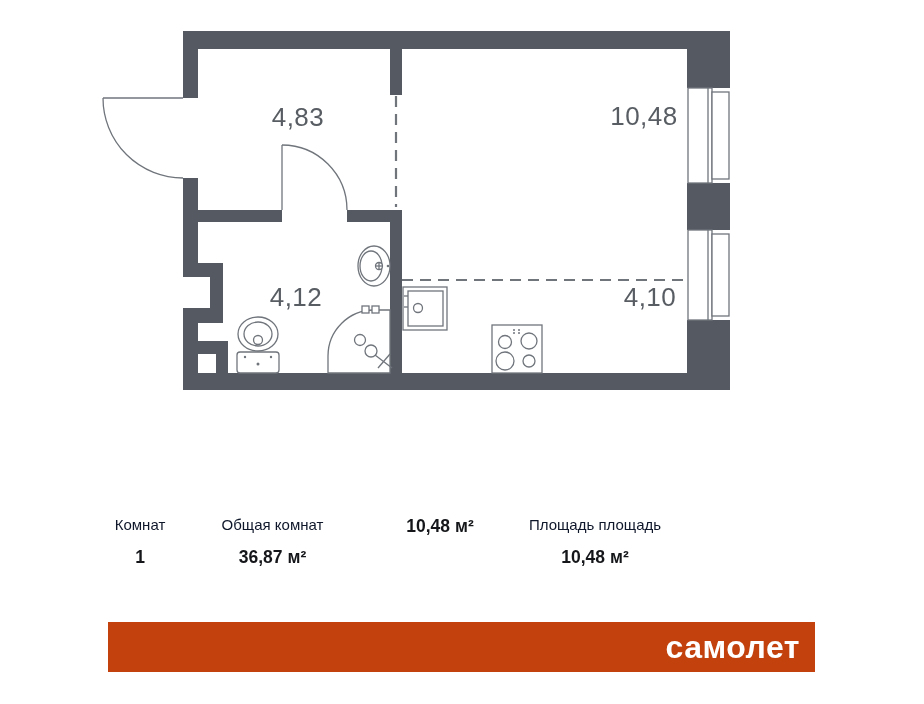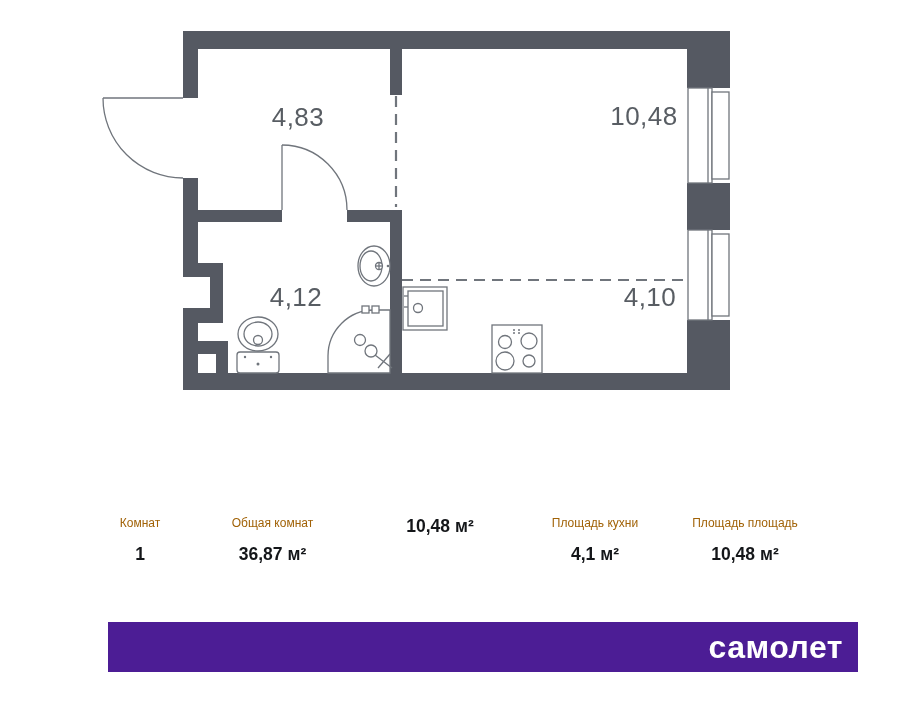--- a/index.html
+++ b/index.html
@@ -4,26 +4,26 @@
 <style>
   html,body{margin:0;padding:0;background:#ffffff;}
   #stage{position:relative;width:924px;height:704px;background:#ffffff;overflow:hidden;
          font-family:"Liberation Sans", sans-serif;border-radius:12px;}
   #plan-svg{position:absolute;left:0;top:0;}
   .room-label{font-family:"Liberation Sans", sans-serif;font-size:26px;fill:#585D63;
               letter-spacing:0.5px;text-anchor:middle;}
   
   #summary{position:absolute;left:95px;top:516px;width:725px;display:flex;}
   .sum-col{text-align:center;}
-  .sum-col .hdr{font-size:12px;color:#a16207;margin-bottom:14px;}
+  .sum-col .hdr{font-size:15px;color:#0f172a;margin-bottom:14px;}
   .sum-col .val{font-size:17.5px;font-weight:bold;color:#141619;}
   .w1{width:90px}.w2{width:175px}.w3{width:160px}.w4{width:150px}.w5{width:150px}
   
   #brand-banner{position:absolute;left:108px;top:622px;width:707px;height:50px;
-                background:#4c1d95;display:flex;align-items:center;justify-content:flex-end;padding-left:43px;}
+                background:#c2410c;display:flex;align-items:center;justify-content:flex-end;}
   #brand-banner .logo-text{color:#ffffff;font-weight:bold;font-size:32px;
                            padding-right:15px;letter-spacing:0.5px;line-height:50px;}
 </style>
 </head>
 <body>
 
 <div id="stage">
 
   <svg id="plan-svg" width="924" height="500" viewBox="0 0 924 500">
 
@@ -141,24 +141,20 @@
       <div class="hdr">Комнат</div>
       <div class="val">1</div>
     </div>
     <div class="sum-col w2">
       <div class="hdr">Общая комнат</div>
       <div class="val">36,87 м²</div>
     </div>
     <div class="sum-col w3">
       <div class="val">10,48 м²</div>
     </div>
-    <div class="sum-col w4">
-      <div class="hdr">Площадь кухни</div>
-      <div class="val">4,1 м²</div>
-    </div>
     <div class="sum-col w5">
       <div class="hdr">Площадь площадь</div>
       <div class="val">10,48 м²</div>
     </div>
   </div>
 
   <div id="brand-banner">
     <span class="logo-text">самолет</span>
   </div>
 

